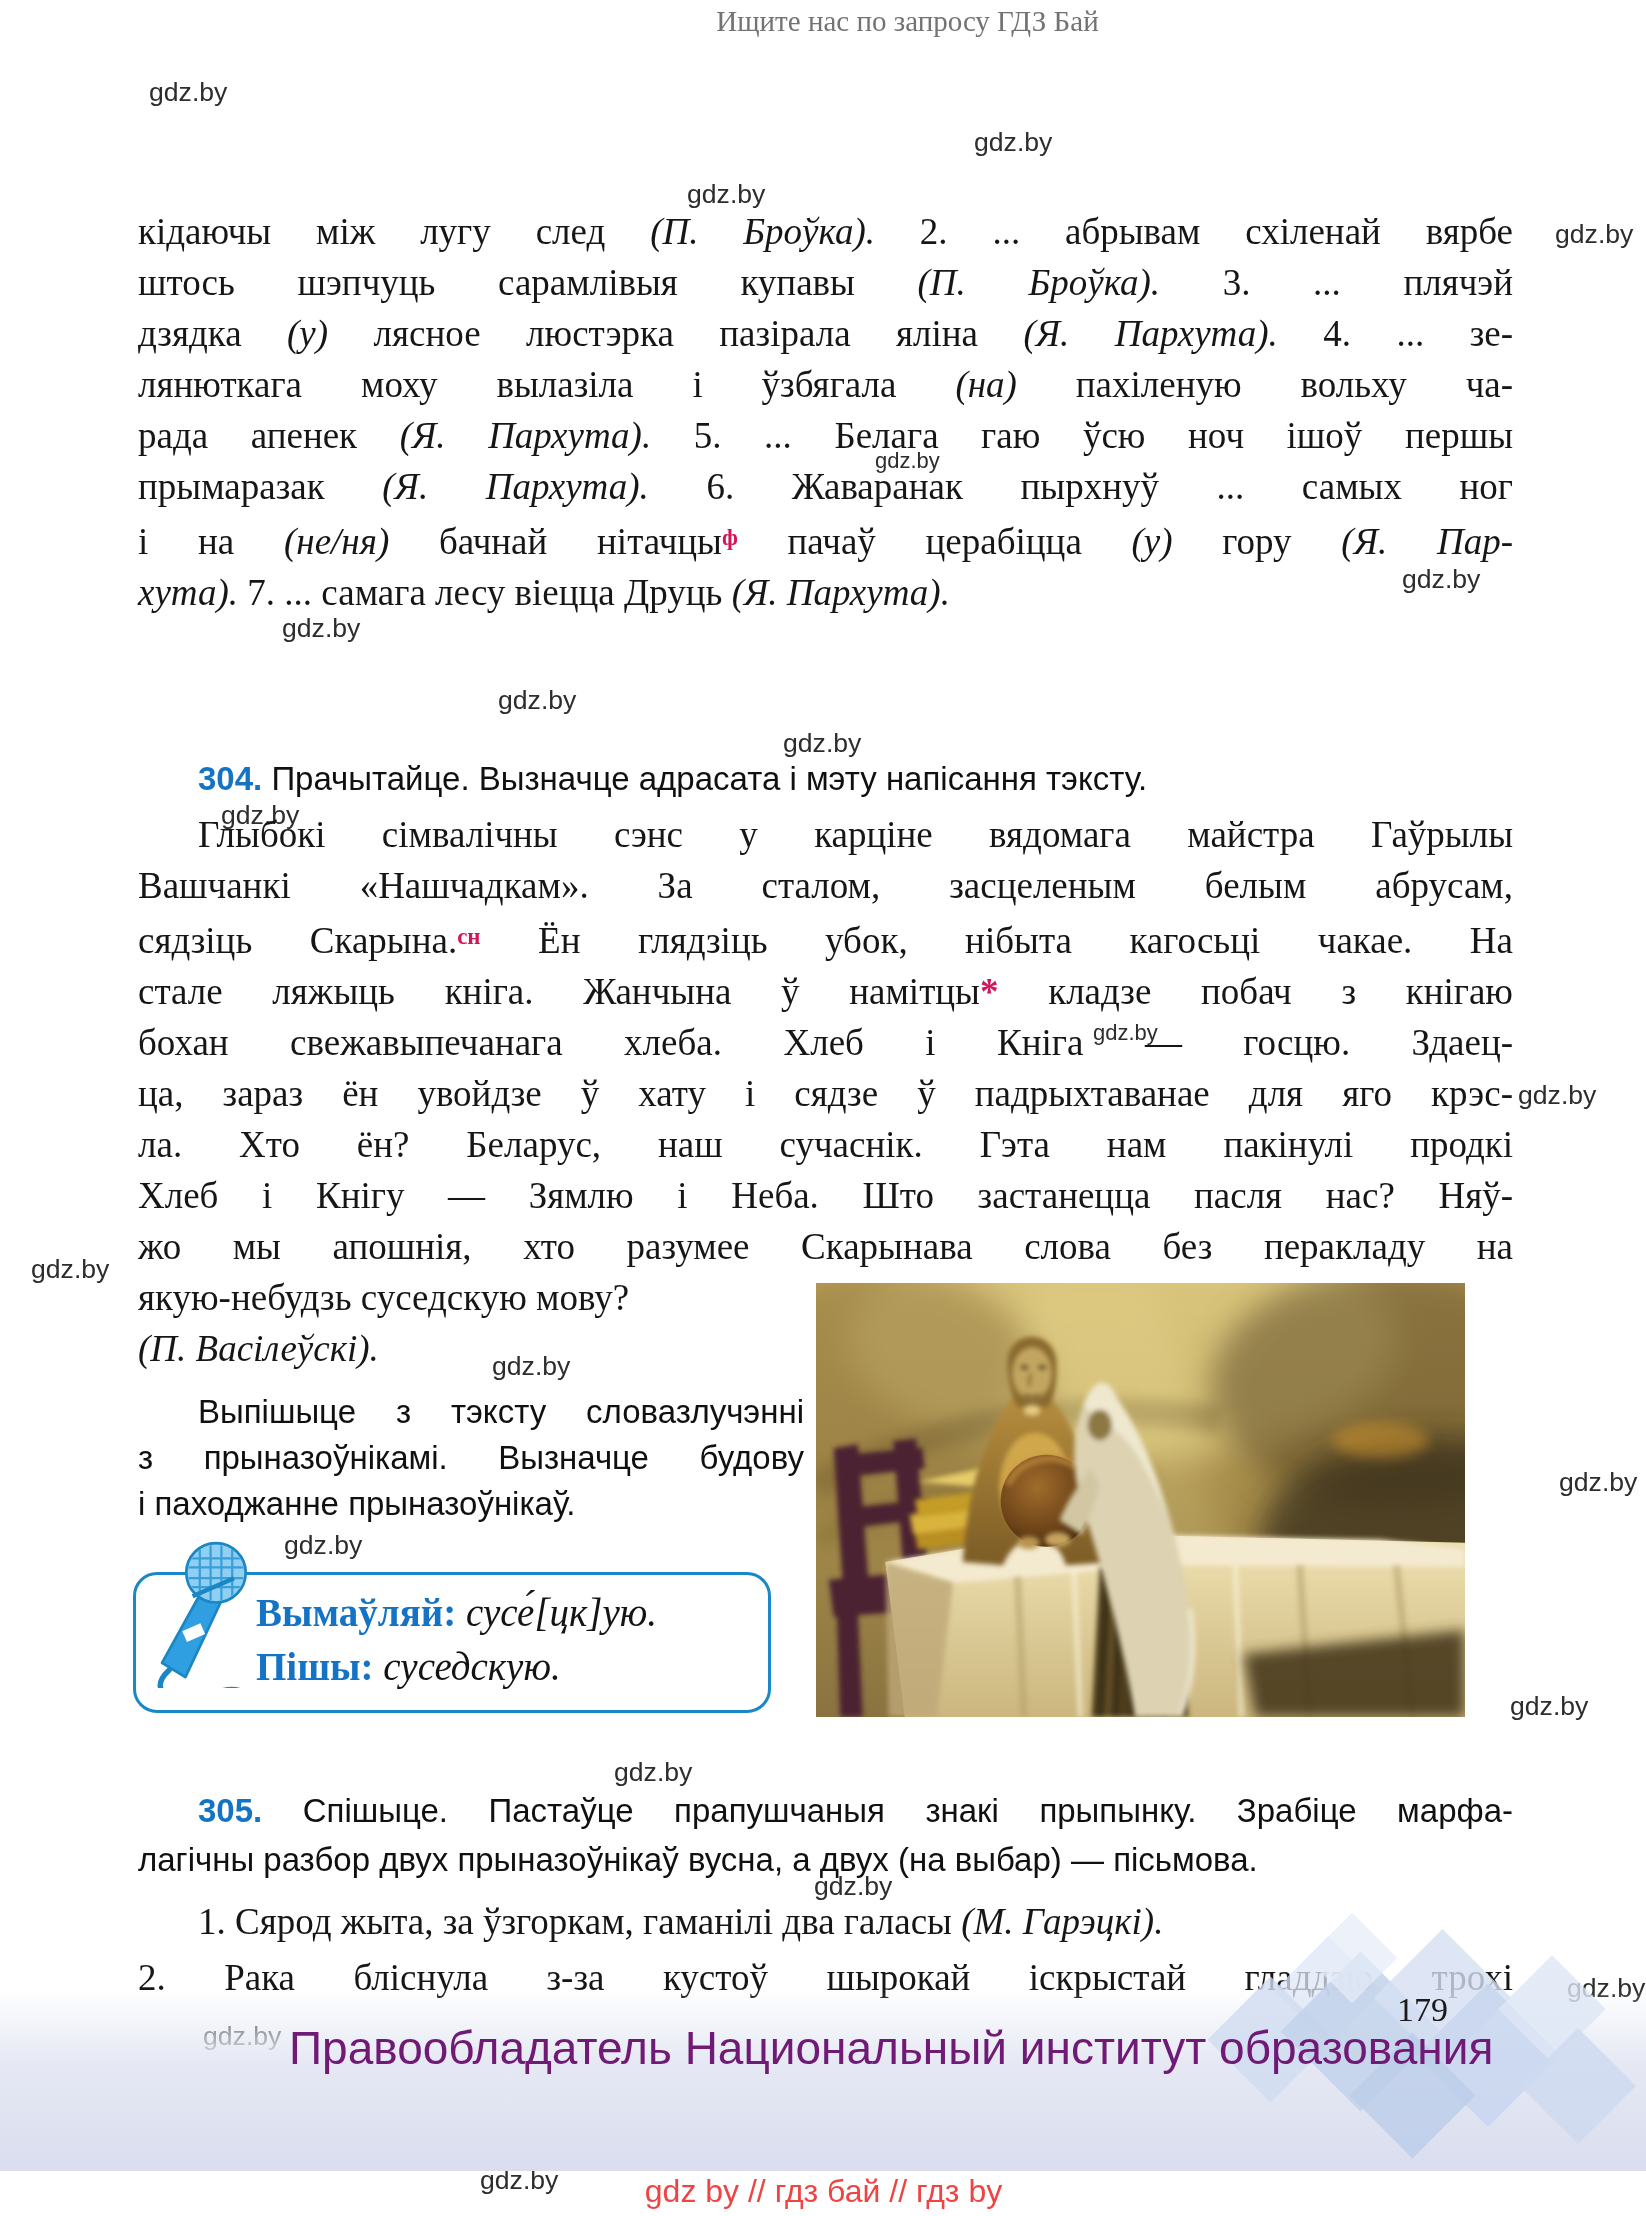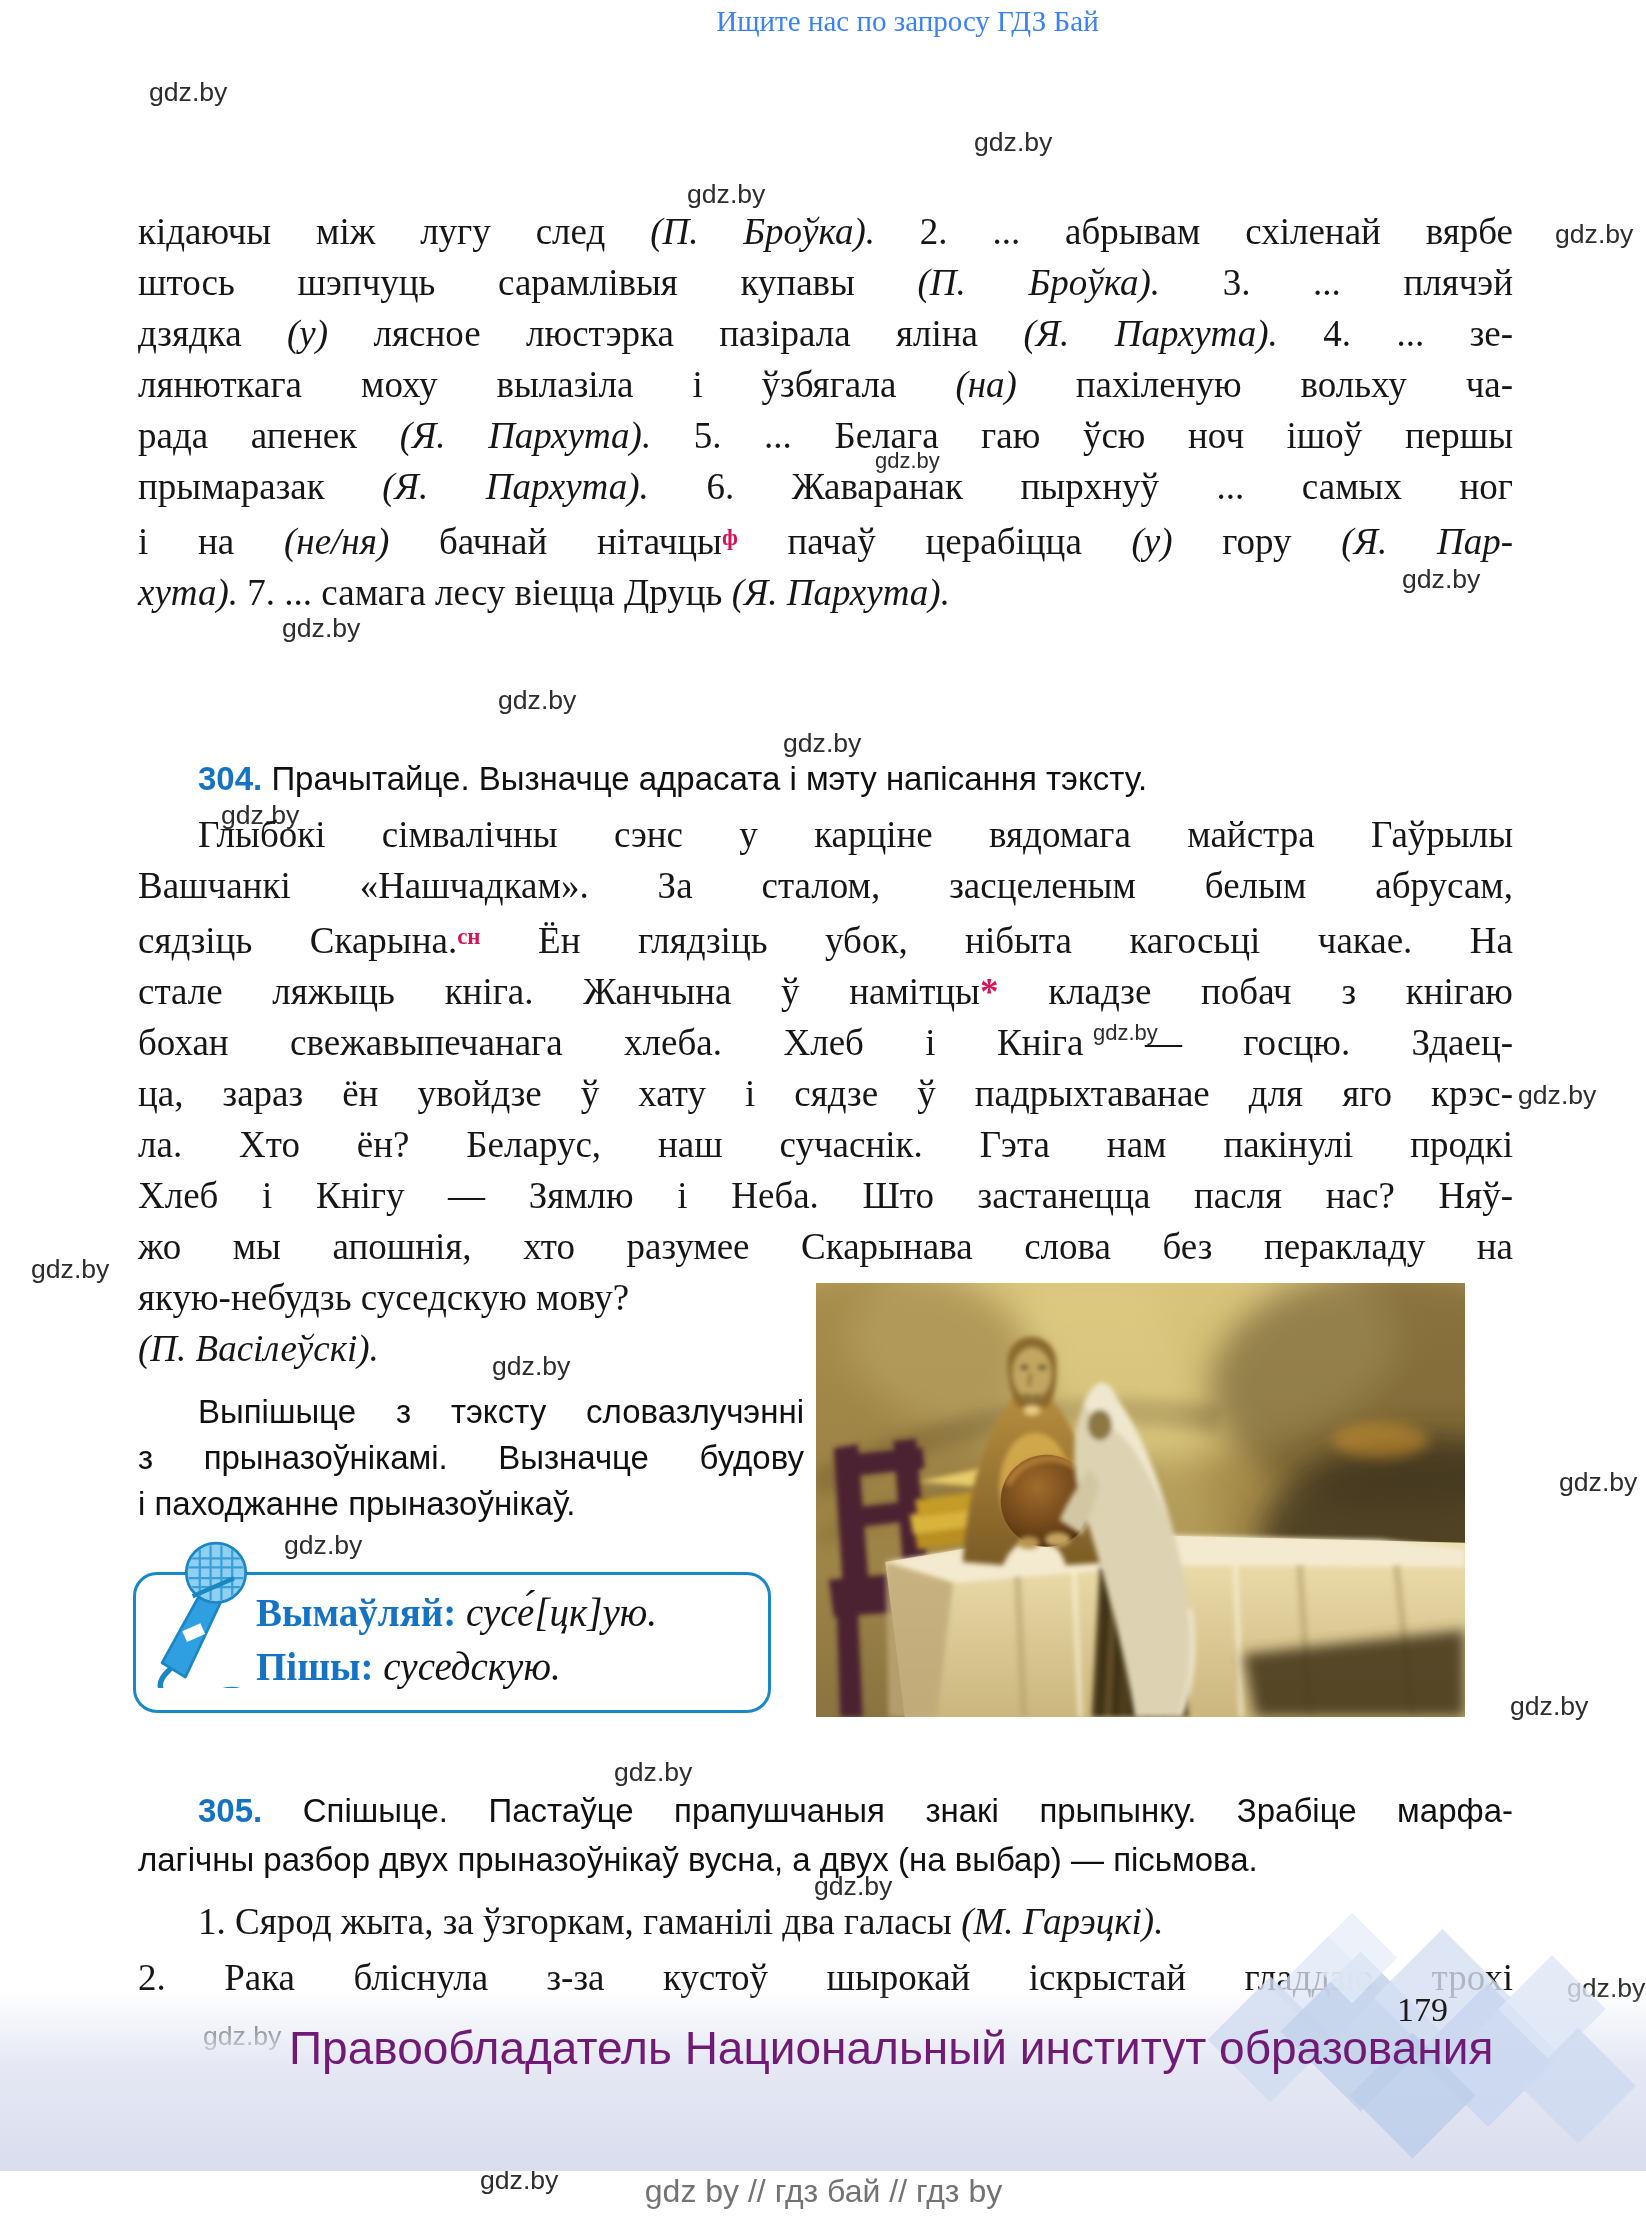--- a/index.html
+++ b/index.html
@@ -20,27 +20,27 @@
   span.i { font-style:italic; }
   span.num { font-weight:700; color:#1473c5; }
   span.bblue { font-weight:700; color:#1473c5; }
   span.sp { letter-spacing:.42em; }
   span.rsup { color:#d4145a; font-weight:700; font-size:.62em; vertical-align:.38em; }
   span.rstar { color:#d4145a; font-weight:700; }
   
   .wm { position:absolute; font-family:"Liberation Sans", sans-serif; font-size:26.6px; color:#2d2d2d; white-space:nowrap; }
   .wm-s { font-size:22px; }
   
-  #green-header { top:4.8px; left:0; right:0; text-align:center; font-size:29px; color:#3b82f6; }
+  #green-header { top:4.8px; left:0; right:0; text-align:center; font-size:29px; color:#737373; }
   #green-header span { position:relative; left:84px; }
   #footer-band { left:0; top:1989px; width:1647px; height:182px;
     background:linear-gradient(to bottom, rgba(244,245,251,0) 0%, #e6e9f4 40%, #d9ddee 100%); }
   #footer-pink { left:289px; top:2021px; font-size:46px; color:#701a75; }
   #page-number { left:1397px; top:1984px; font-size:34px; color:#1a1a1a; }
-  #footer-links { left:0; right:0; top:2173px; text-align:center; font-size:32px; color:#737373; }
+  #footer-links { left:0; right:0; top:2173px; text-align:center; font-size:32px; color:#ef4444; }
   .diamond { position:absolute; transform:rotate(45deg); }
   
   #pron-box { left:133px; top:1572px; width:632px; height:135px;
     border:3.2px solid #1888c7; border-radius:24px; background:#fff; }
   #pron-lines { position:absolute; left:256px; top:1586px; font-size:39px; line-height:54px; }
   #mic-icon { left:121px; top:1535px; width:145px; height:153px; }
   
   #painting { left:816px; top:1283px; width:649px; height:434px; }
 </style>
 </head>

